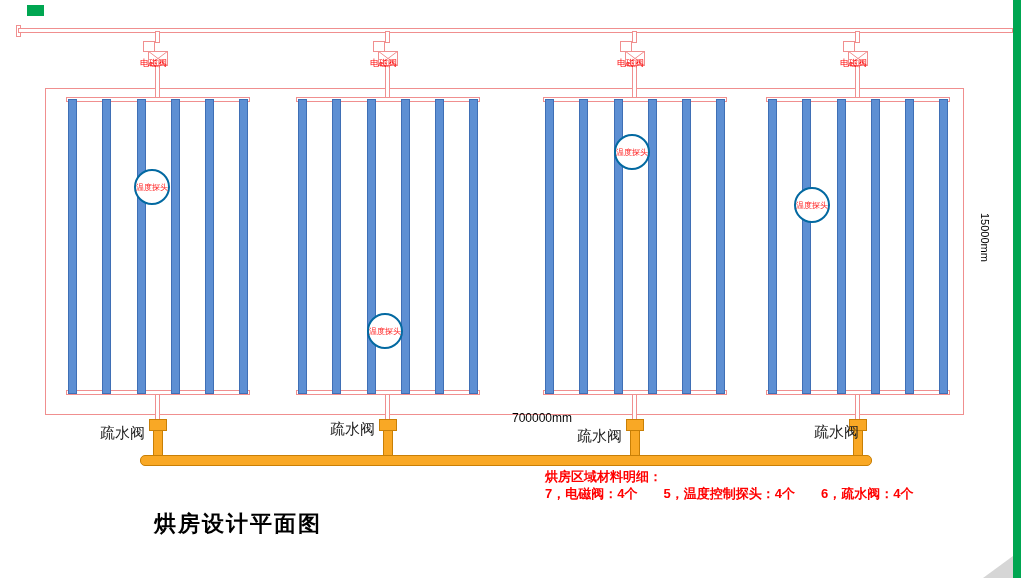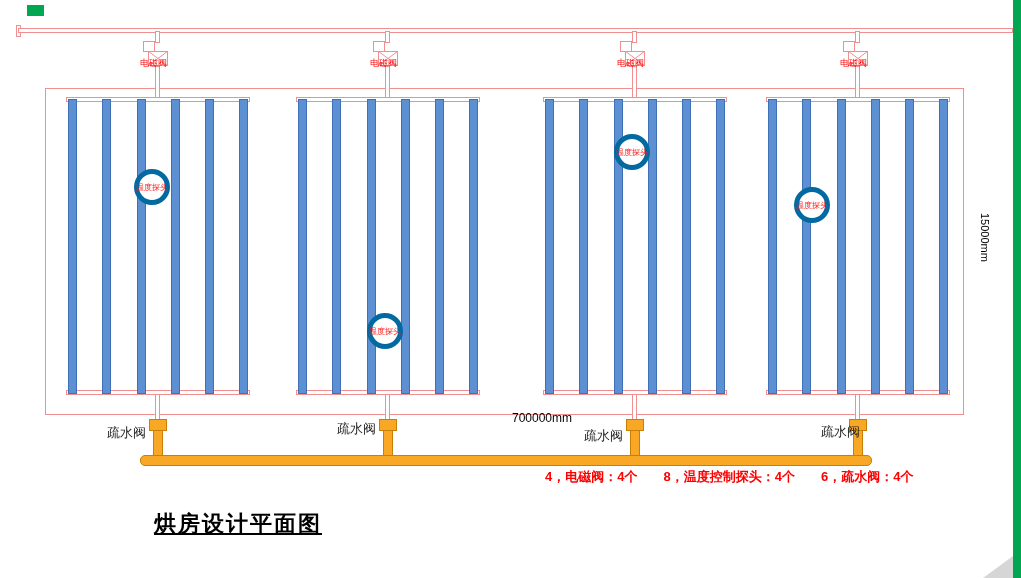--- a/index.html
+++ b/index.html
@@ -5,28 +5,28 @@
   html,body{margin:0;padding:0;background:#fff;}
   body{font-family:"Liberation Sans","DejaVu Sans",sans-serif;}
   .canvas{position:relative;width:1021px;height:578px;background:#fff;overflow:hidden;}
   .pipe{position:absolute;background:#fff;border:1px solid #f08f8f;box-sizing:border-box;}
   .h-pipe{height:5px;}
   .v-pipe{width:5px;}
   .pipe-box{position:absolute;background:#fff;border:1px solid #f08f8f;box-sizing:border-box;}
   .room{position:absolute;left:45px;top:88px;width:919px;height:327px;border:1px solid #f08f8f;box-sizing:border-box;}
   .header{position:absolute;height:5px;width:184px;background:#fff;border:1px solid #f08f8f;box-sizing:border-box;}
   .tube{position:absolute;top:99px;width:9px;height:295px;background:#5d8fd3;border:1px solid #3f6fb5;box-sizing:border-box;}
-  .probe{position:absolute;width:36px;height:36px;border-radius:50%;border:5px solid #0369a1;background:#fff;color:#ff2020;font-size:8px;display:flex;align-items:center;justify-content:center;white-space:nowrap;box-sizing:border-box;}
+  .probe{position:absolute;width:36px;height:36px;border-radius:50%;border:2px solid #0369a1;background:#fff;color:#ff2020;font-size:8px;display:flex;align-items:center;justify-content:center;white-space:nowrap;box-sizing:border-box;}
   .valve-label{position:absolute;color:#ff0000;font-size:9px;white-space:nowrap;}
-  .trap-label{position:absolute;color:#222;font-size:13px;white-space:nowrap;text-align:right;width:46px;}
+  .trap-label{position:absolute;color:#222;font-size:15px;white-space:nowrap;width:46px;}
   .orange{position:absolute;background:#f9a825;border:1px solid #c87f06;box-sizing:border-box;}
   .return-pipe{position:absolute;left:140px;top:455px;width:732px;height:11px;background:#f9a825;border:1px solid #c87f06;border-radius:5px;box-sizing:border-box;}
   .dim{position:absolute;color:#000;font-size:12px;white-space:nowrap;}
   .dim-v{position:absolute;left:979px;top:213px;color:#000;font-size:11px;writing-mode:vertical-rl;white-space:nowrap;}
-  .title{position:absolute;left:154px;top:509px;color:#000;font-size:22px;font-weight:bold;letter-spacing:2px;white-space:nowrap;text-decoration:underline;}
+  .title{position:absolute;left:154px;top:509px;color:#000;font-size:22px;font-weight:bold;letter-spacing:2px;white-space:nowrap;}
   .legend{position:absolute;left:545px;top:468px;color:#ff0000;font-size:13px;font-weight:bold;line-height:17px;white-space:nowrap;}
   .green-chip{position:absolute;left:27px;top:5px;width:17px;height:11px;background:#00a651;}
   .green-strip{position:absolute;left:1013px;top:0;width:8px;height:578px;background:#00a651;}
   .gray-corner{position:absolute;left:983px;top:556px;width:0;height:0;border-left:30px solid transparent;border-bottom:22px solid #d6d6d6;}
   svg.valve-body{position:absolute;}
 </style>
 </head>
 <body>
 
 <div class="canvas">
@@ -137,16 +137,17 @@
   <div class="trap-label" style="left:814px;top:423px;">疏水阀</div>
 
   <div class="return-pipe"></div>
 
   <div class="dim" style="left:512px;top:411px;">700000mm</div>
   <div class="dim-v">15000mm</div>
 
   <div class="title">烘房设计平面图</div>
 
   <div class="legend">
-    <div>4，电磁阀：4个　　8，温度控制探头：4个　　6，疏水阀：4个</div>
+    <div>烘房区域材料明细：</div>
+    <div>7，电磁阀：4个　　5，温度控制探头：4个　　6，疏水阀：4个</div>
   </div>
 
 </div>
 
 </body></html>

